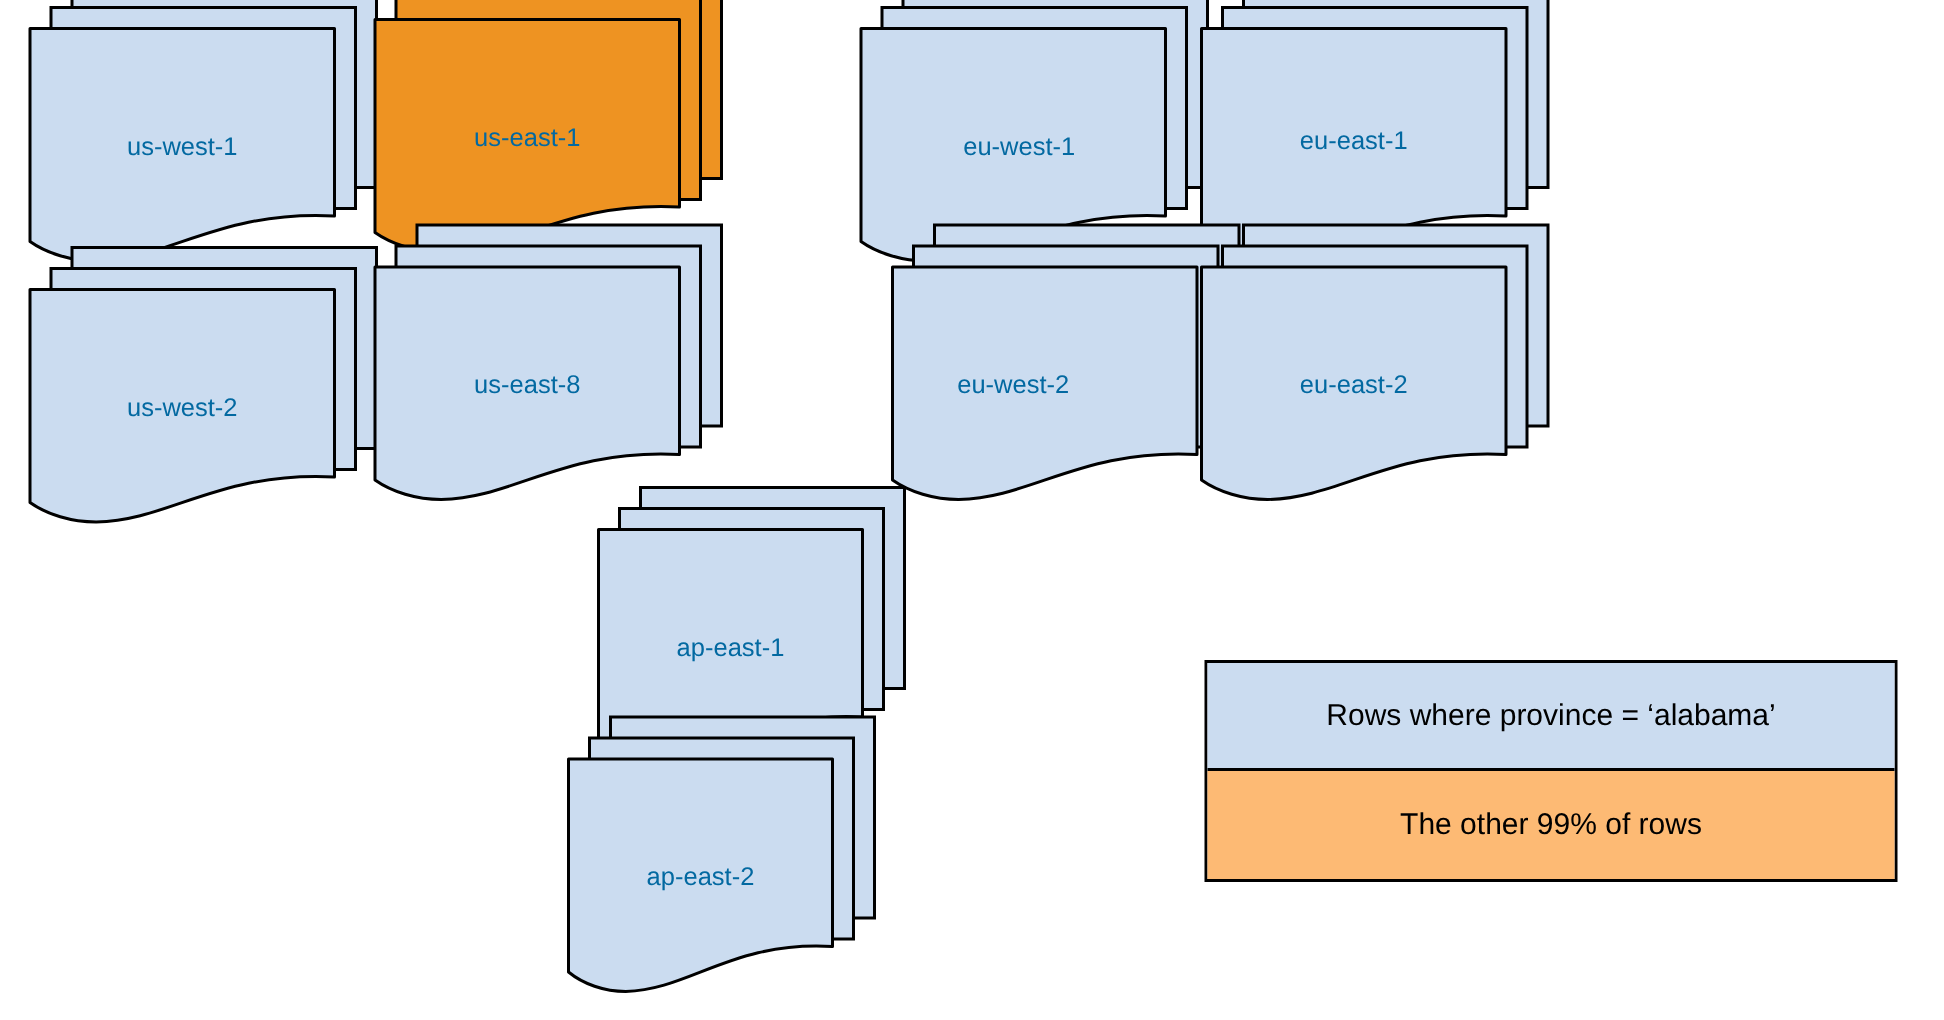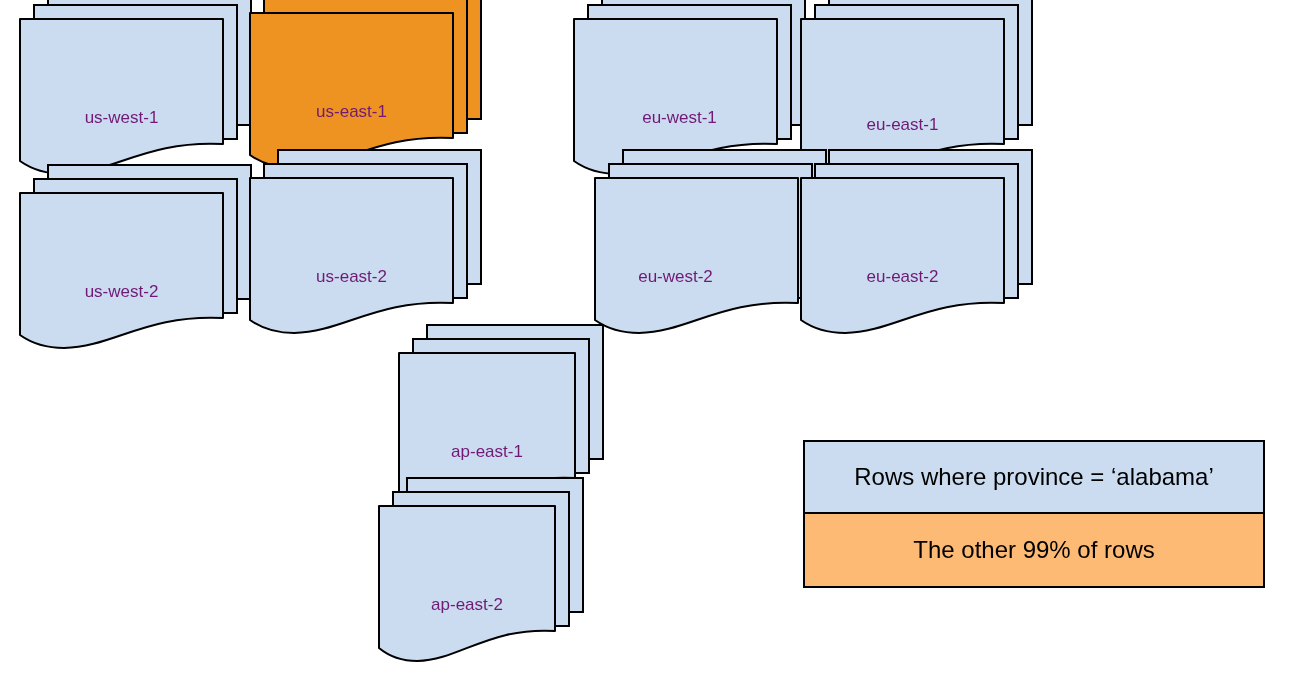--- a/index.html
+++ b/index.html
@@ -27,39 +27,38 @@
   .doc-stack svg {
     display: block;
     overflow: visible;
   }
   .doc-label {
     position: absolute;
     left: 0;
     width: 100%;
     text-align: center;
     font-size: 17px;
-    color: #701a75;
+    color: #0369a1;
     line-height: 1;
     pointer-events: none;
     white-space: nowrap;
-    margin-top: 20px;
   }
 
   
   .legend {
     position: absolute;
     border: 2px solid #000000;
     box-sizing: border-box;
   }
   .legend-row {
     display: flex;
     align-items: center;
     justify-content: center;
     box-sizing: border-box;
-    font-size: 24px;
+    font-size: 20px;
     color: #000000;
   }
   .legend-row.first {
     border-bottom: 2px solid #000000;
   }
 </style>
 </head>
 <body>
 
 <div id="canvas">
@@ -86,37 +85,37 @@
         <path d="M 1 1 L 204 1 L 204 126 C 127.1 122, 94.3 155, 45.1 156 C 28.700000000000003 156, 12.299999999999999 151, 1 143 Z" transform="translate(0,28)" fill="#CBDCF0" stroke="#000000" stroke-width="2" stroke-linejoin="round"></path>
       </svg>
       <div class="doc-label" style="top: 99.44px; width: 213px; text-align: center;">eu-west-1</div>
     </div>
     <div class="doc-stack" style="left: 800px; top: -10px; width: 237px; height: 190px;">
       <svg width="237" height="190" viewBox="0 0 237 190">
         <rect x="29" y="1" width="203" height="134" fill="#CBDCF0" stroke="#000000" stroke-width="2"></rect>
         <rect x="15" y="15" width="203" height="134" fill="#CBDCF0" stroke="#000000" stroke-width="2"></rect>
         <path d="M 1 1 L 204 1 L 204 126 C 127.1 122, 94.3 155, 45.1 156 C 28.700000000000003 156, 12.299999999999999 151, 1 143 Z" transform="translate(0,28)" fill="#CBDCF0" stroke="#000000" stroke-width="2" stroke-linejoin="round"></path>
       </svg>
-      <div class="doc-label" style="top: 106px; width: 205px; text-align: center;">eu-east-1</div>
+      <div class="doc-label" style="top: 95px; width: 205px; text-align: center;">eu-east-1</div>
     </div>
     <div class="doc-stack" style="left: 19px; top: 164px; width: 237px; height: 190px;">
       <svg width="237" height="190" viewBox="0 0 237 190">
         <rect x="29" y="1" width="203" height="134" fill="#CBDCF0" stroke="#000000" stroke-width="2"></rect>
         <rect x="15" y="15" width="203" height="134" fill="#CBDCF0" stroke="#000000" stroke-width="2"></rect>
         <path d="M 1 1 L 204 1 L 204 126 C 127.1 122, 94.3 155, 45.1 156 C 28.700000000000003 156, 12.299999999999999 151, 1 143 Z" transform="translate(0,28)" fill="#CBDCF0" stroke="#000000" stroke-width="2" stroke-linejoin="round"></path>
       </svg>
       <div class="doc-label" style="top: 99.44px; width: 205px;">us-west-2</div>
     </div>
     <div class="doc-stack" style="left: 249px; top: 149px; width: 237px; height: 190px;">
       <svg width="237" height="190" viewBox="0 0 237 190">
         <rect x="29" y="1" width="203" height="134" fill="#CBDCF0" stroke="#000000" stroke-width="2"></rect>
         <rect x="15" y="15" width="203" height="134" fill="#CBDCF0" stroke="#000000" stroke-width="2"></rect>
         <path d="M 1 1 L 204 1 L 204 126 C 127.1 122, 94.3 155, 45.1 156 C 28.700000000000003 156, 12.299999999999999 151, 1 143 Z" transform="translate(0,28)" fill="#CBDCF0" stroke="#000000" stroke-width="2" stroke-linejoin="round"></path>
       </svg>
-      <div class="doc-label" style="top: 99.44px; width: 205px;">us-east-2</div>
+      <div class="doc-label" style="top: 99.44px; width: 205px;">us-east-8</div>
     </div>
     <div class="doc-stack" style="left: 573px; top: 149px; width: 237px; height: 190px; padding-left: 21px;">
       <svg width="237" height="190" viewBox="0 0 237 190">
         <rect x="29" y="1" width="203" height="134" fill="#CBDCF0" stroke="#000000" stroke-width="2"></rect>
         <rect x="15" y="15" width="203" height="134" fill="#CBDCF0" stroke="#000000" stroke-width="2"></rect>
         <path d="M 1 1 L 204 1 L 204 126 C 127.1 122, 94.3 155, 45.1 156 C 28.700000000000003 156, 12.299999999999999 151, 1 143 Z" transform="translate(0,28)" fill="#CBDCF0" stroke="#000000" stroke-width="2" stroke-linejoin="round"></path>
       </svg>
       <div class="doc-label" style="top: 99.44px; width: 205px;">eu-west-2</div>
     </div>
     <div class="doc-stack" style="left: 800px; top: 149px; width: 237px; height: 190px;">

